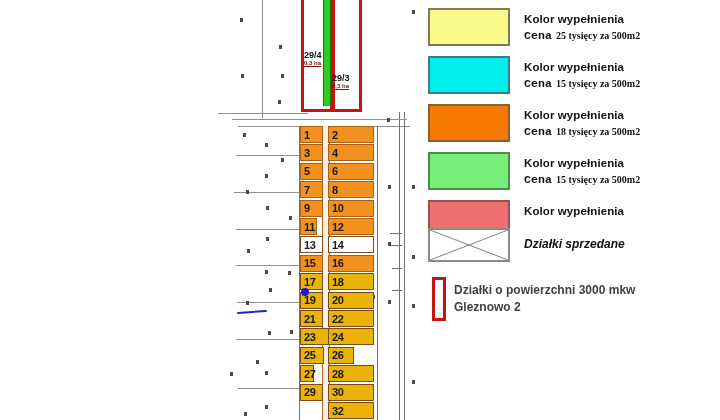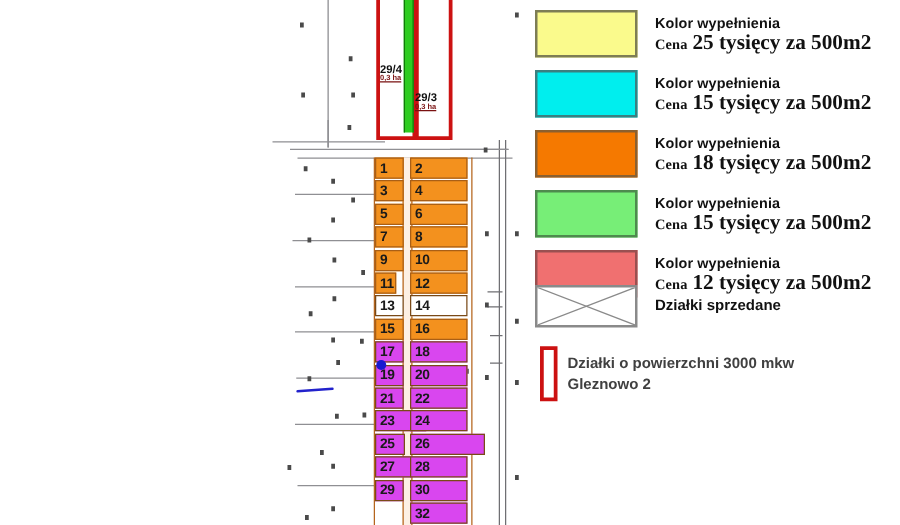--- a/index.html
+++ b/index.html
@@ -25,39 +25,39 @@
   .parcel-lbl{position:absolute;font-family:"Liberation Sans",sans-serif;font-weight:700;color:#111;white-space:nowrap;}
   .parcel-lbl .pid{font-size:9px;display:block;line-height:10px;}
   .parcel-lbl .pha{font-size:6px;display:block;line-height:7px;text-decoration:underline;color:#7a1111;}
 
   
   .strip{position:absolute;}
   .plot{position:absolute;box-sizing:border-box;border:1px solid #b5651d;
         font-family:"Liberation Sans",sans-serif;font-weight:700;font-size:11px;
         color:#1a1a1a;display:flex;align-items:center;padding-left:3px;letter-spacing:-.3px;}
   .plot.orange{background:#f3911e;border-color:#a95f16;}
-  .plot.green{background:#d946ef;border-color:#7a4a18;}
+  .plot.green{background:#eab308;border-color:#7a4a18;}
   .plot.white{background:#ffffff;border-color:#7a4a18;}
 
   .road-v{position:absolute;background:#fdf0e4;border-left:1px solid #b5651d;border-right:1px solid #b5651d;}
   .blue-mark{position:absolute;background:#1a1ad0;border-radius:50%;}
   .blue-swoosh{position:absolute;height:2px;background:#2222cc;border-radius:2px;transform:rotate(-4deg);}
 
   .bound-v{position:absolute;width:1px;background:#6f6f73;}
   .tick{position:absolute;height:1px;background:#6f6f73;}
 
   
   .legend{position:absolute;left:420px;top:0;width:300px;height:420px;background:#fff;}
   .lg-row{position:absolute;left:0;width:300px;}
   .sw{position:absolute;left:8px;box-sizing:border-box;width:82px;height:38px;border:2px solid #7d7d55;}
   .lg-text{position:absolute;left:104px;top:0;}
   .lg-t1{font-family:"Liberation Sans",sans-serif;font-weight:700;font-size:11.5px;color:#111;line-height:14px;letter-spacing:.1px;white-space:nowrap;}
   .lg-t2{white-space:nowrap;line-height:15px;}
-  .lg-cena{font-family:Liberation Serif, serif;font-weight:700;font-size:11.5px;color:#111;letter-spacing:.1px;}
-  .lg-price{font-family:"Liberation Serif",serif;font-weight:700;font-size:17px;color:#111;margin-left:4px;}
+  .lg-cena{font-family:Liberation Mono, monospace;font-weight:700;font-size:11.5px;color:#111;letter-spacing:.1px;}
+  .lg-price{font-family:"Liberation Serif",serif;font-weight:700;font-size:10px;color:#111;margin-left:4px;}
 
   .sw-sold{position:absolute;left:8px;box-sizing:border-box;width:82px;height:34px;border:2px solid #8a8a8a;background:#fff;}
   .sw-sold svg{display:block;width:100%;height:100%;}
   .sold-label{position:absolute;left:104px;font-family:"Liberation Sans",sans-serif;font-weight:700;font-size:12px;color:#111;white-space:nowrap;}
 
   .sw-red{position:absolute;box-sizing:border-box;border:3px solid #cc1111;background:#fff;}
   .red-label{position:absolute;font-family:"Liberation Sans",sans-serif;font-weight:700;font-size:12px;color:#404040;text-align:left;line-height:17px;}
 </style>
 </head>
 <body>
@@ -178,21 +178,21 @@
           </div>
           <div class="plot green" style="left: 300px; top: 310px; width: 23px; height: 17px;">
             <span>21</span>
           </div>
           <div class="plot green" style="left: 300px; top: 328.4px; width: 41px; height: 17px;">
             <span>23</span>
           </div>
           <div class="plot green" style="left: 300px; top: 346.8px; width: 24px; height: 17px; text-align: center;">
             <span>25</span>
           </div>
-          <div class="plot green" style="left: 300px; top: 365.2px; width: 30px; height: 17px;">
+          <div class="plot green" style="left: 300px; top: 365.2px; width: 14px; height: 17px;">
             <span>27</span>
           </div>
           <div class="plot green" style="left: 300px; top: 383.6px; width: 23px; height: 17px;">
             <span>29</span>
           </div>
         </div>
       <div id="right-col">
           <div class="plot orange" style="left: 328px; top: 126px; width: 46px; height: 17px;">
             <span>2</span>
           </div>
@@ -222,21 +222,21 @@
           </div>
           <div class="plot green" style="left: 328px; top: 291.6px; width: 46px; height: 17px;">
             <span>20</span>
           </div>
           <div class="plot green" style="left: 328px; top: 310px; width: 46px; height: 17px;">
             <span>22</span>
           </div>
           <div class="plot green" style="left: 328px; top: 328.4px; width: 46px; height: 17px;">
             <span>24</span>
           </div>
-          <div class="plot green" style="left: 328px; top: 346.8px; width: 60px; height: 17px; text-align: center;">
+          <div class="plot green" style="left: 328px; top: 346.8px; width: 26px; height: 17px; text-align: center;">
             <span>26</span>
           </div>
           <div class="plot green" style="left: 328px; top: 365.2px; width: 46px; height: 17px;">
             <span>28</span>
           </div>
           <div class="plot green" style="left: 328px; top: 383.6px; width: 46px; height: 17px;">
             <span>30</span>
           </div>
           <div class="plot green" style="left: 328px; top: 402px; width: 46px; height: 17px;">
             <span>32</span>
@@ -275,26 +275,25 @@
           <div class="sw" style="top: 0px; background: rgb(119, 238, 119); border-color: rgb(78, 138, 78);"></div>
           <div class="lg-text" style="top: 4px;">
             <div class="lg-t1">Kolor wypełnienia</div>
             <div class="lg-t2"><span class="lg-cena">Cena</span><span class="lg-price">15 tysięcy za 500m2</span></div>
           </div>
         </div>
         <div class="lg-row" style="top: 200px; height: 44px;">
           <div class="sw" style="top: 0px; background: rgb(240, 112, 112); border-color: rgb(154, 80, 80);"></div>
           <div class="lg-text" style="top: 4px;">
             <div class="lg-t1">Kolor wypełnienia</div>
-            <div class="lg-t2"><span class="lg-cena">Cena</span><span class="lg-price">12 tysięcy za 500m2</span></div>
           </div>
         </div>
       </div>
 
-    <div class="lg-row" style="top:228px;height:40px;">
+    <div class="lg-row" style="top:228px;height:40px;font-style:italic;">
       <div class="sw-sold" style="top:0;">
         <svg viewBox="0 0 82 34" preserveAspectRatio="none">
           <line x1="0" y1="0" x2="82" y2="34" stroke="#8a8a8a" stroke-width="1.2"></line>
           <line x1="82" y1="0" x2="0" y2="34" stroke="#8a8a8a" stroke-width="1.2"></line>
         </svg>
       </div>
       <div class="sold-label" style="top:9px;">Działki sprzedane</div>
     </div>
 
     <div class="lg-row" style="top:276px;height:54px;">

